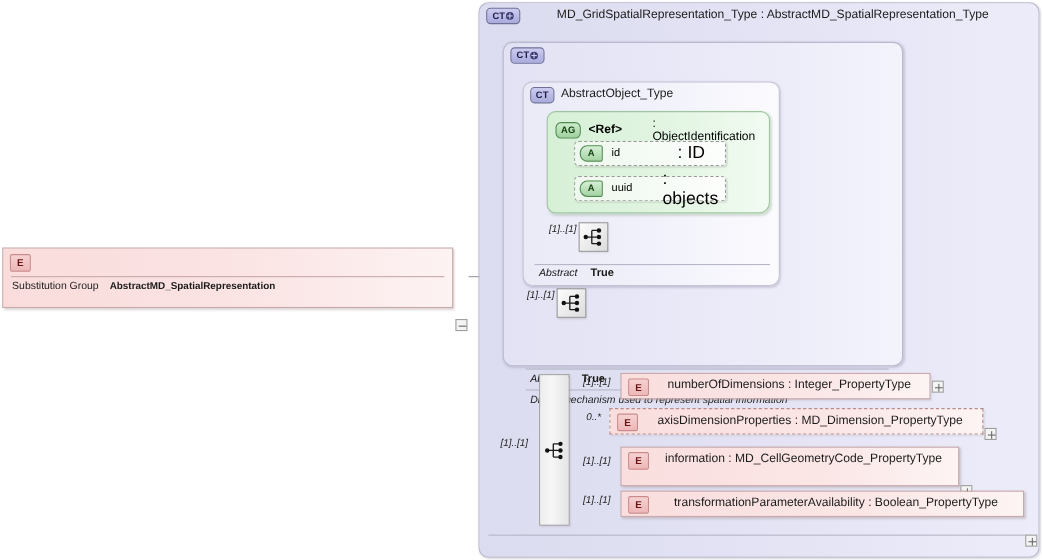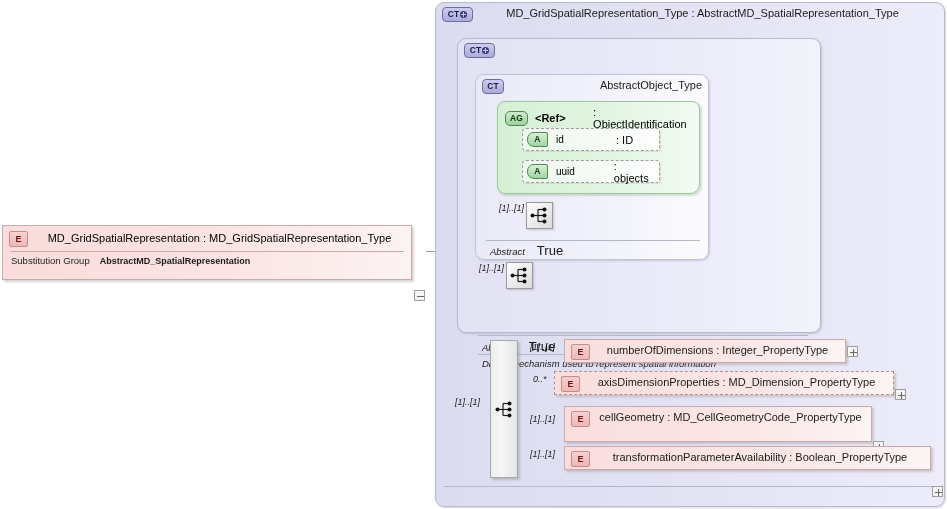--- a/index.html
+++ b/index.html
@@ -15,21 +15,21 @@
     border:1px solid #b9b9cd;border-radius:9px;
     background:linear-gradient(to right,#dcdcf0 0%,#e2e2f4 45%,#ececfa 100%);
     box-shadow:1px 1px 2px rgba(120,120,150,.30);
   }
   .ctbox.lvl2{background:linear-gradient(to right,#e2e2f4 0%,#e9e9f8 50%,#f3f3fc 100%);}
   .ctbox.lvl3{border:1px solid #c3c3d4;background:linear-gradient(to right,#eaeaf7 0%,#f1f1fb 50%,#fbfbfe 100%);}
 
   .ct-title{position:absolute;left:0;top:0;right:0;padding:4px 6px 0 6px;
     display:flex;align-items:flex-start;gap:6px;}
   .ct-title .ct-text{flex:1;text-align:center;font-size:11px;line-height:13px;color:#1b1b1b;}
-  .ct-title.lvl3 .ct-text{text-align:right;}
+  .ct-title.lvl3 .ct-text{text-align:left;}
 
   
   .badge{
     display:inline-flex;align-items:center;justify-content:center;
     font-size:8.5px;font-weight:bold;letter-spacing:.2px;
     line-height:1;flex:0 0 auto;
   }
   .badge-ct{
     width:27px;height:13px;border:1px solid #6e6e96;border-radius:4px;
     background:linear-gradient(to bottom,#ccccf2,#aaaadd);
@@ -89,26 +89,26 @@
     box-shadow:1.5px 1.5px 2px rgba(130,160,130,.32);
   }
   .agrow{display:flex;align-items:center;gap:7px;padding:15px 8px 2px 7px;font-size:11px;}
   .attrbox{
     border:1px dashed #9b9b9b;border-radius:4px;
     background:linear-gradient(to right,#eef8ee 0%,#f6fbf6 60%,#fdfefd 100%);
     display:flex;align-items:center;gap:8px;padding:2px 6px 2px 4px;
     box-shadow:1px 1px 1px rgba(150,160,150,.25);
   }
   .attrbox .an{width:52px;font-size:10px;}
-  .attrbox .at{font-size:11px;}
+  .attrbox .at{font-size:16px;}
 
   
   .proprow{display:flex;gap:12px;align-items:baseline;font-size:9.5px;padding:2px 0 2px 2px;}
   .proprow .k{font-style:italic;color:#161616;}
-  .proprow .v{font-weight:normal;font-size:13px;color:#161616;}
+  .proprow .v{font-weight:bold;font-size:10px;color:#161616;}
   .hline{height:1px;background:#b6b6c8;}
   .annot{font-style:italic;font-size:9.5px;color:#212121;padding:3px 0 0 2px;}
 
   
   .seqicon{
     border:1px solid #9a9a9a;background:linear-gradient(135deg,#fdfdfd,#dcdcdc);
     box-shadow:1px 1px 2px rgba(120,120,120,.35);
     display:flex;align-items:center;justify-content:center;
   }
   .seqtall{
@@ -290,39 +290,38 @@
     </span>
   <span class="elabel">axisDimensionProperties : MD_Dimension_PropertyType</span>
 </div>
 <div class="abs tgl plus" style="left:895px;top:378px;"></div>
 
 <div class="abs occ" style="left:530px;top:414px;">[1]..[1]</div>
 <div class="abs ebox" style="left:564px;top:406px;width:308px;height:36px;">
   <span class="badge badge-e">
       <span>E</span>
     </span>
-  <span class="elabel">cellGeometry : MD_CellGeometryCode_PropertyType</span>
+  <span class="elabel">information : MD_CellGeometryCode_PropertyType</span>
 </div>
 <div class="abs tgl plus" style="left:873px;top:419px;"></div>
 
 <div class="abs occ" style="left:530px;top:449px;">[1]..[1]</div>
 <div class="abs ebox" style="left:564px;top:446px;width:367px;height:24px;">
   <span class="badge badge-e">
       <span>E</span>
     </span>
   <span class="elabel">transformationParameterAvailability : Boolean_PropertyType</span>
 </div>
 <div class="abs tgl plus" style="left:932px;top:453px;"></div>
 
 <div class="abs rootbox" style="left:2px;top:225px;width:410px;height:55px;">
   <div class="head">
     <span class="badge badge-e">
         <span>E</span>
       </span>
-    <span class="elabel">MD_GridSpatialRepresentation : MD_GridSpatialRepresentation_Type</span>
   </div>
   <div class="sep"></div>
   <div class="sub">
     <span class="k">Substitution Group</span>
     <span class="v">AbstractMD_SpatialRepresentation</span>
   </div>
 </div>
 <div class="abs tgl" style="left:414px;top:246px;"></div>
 
 </body></html>

